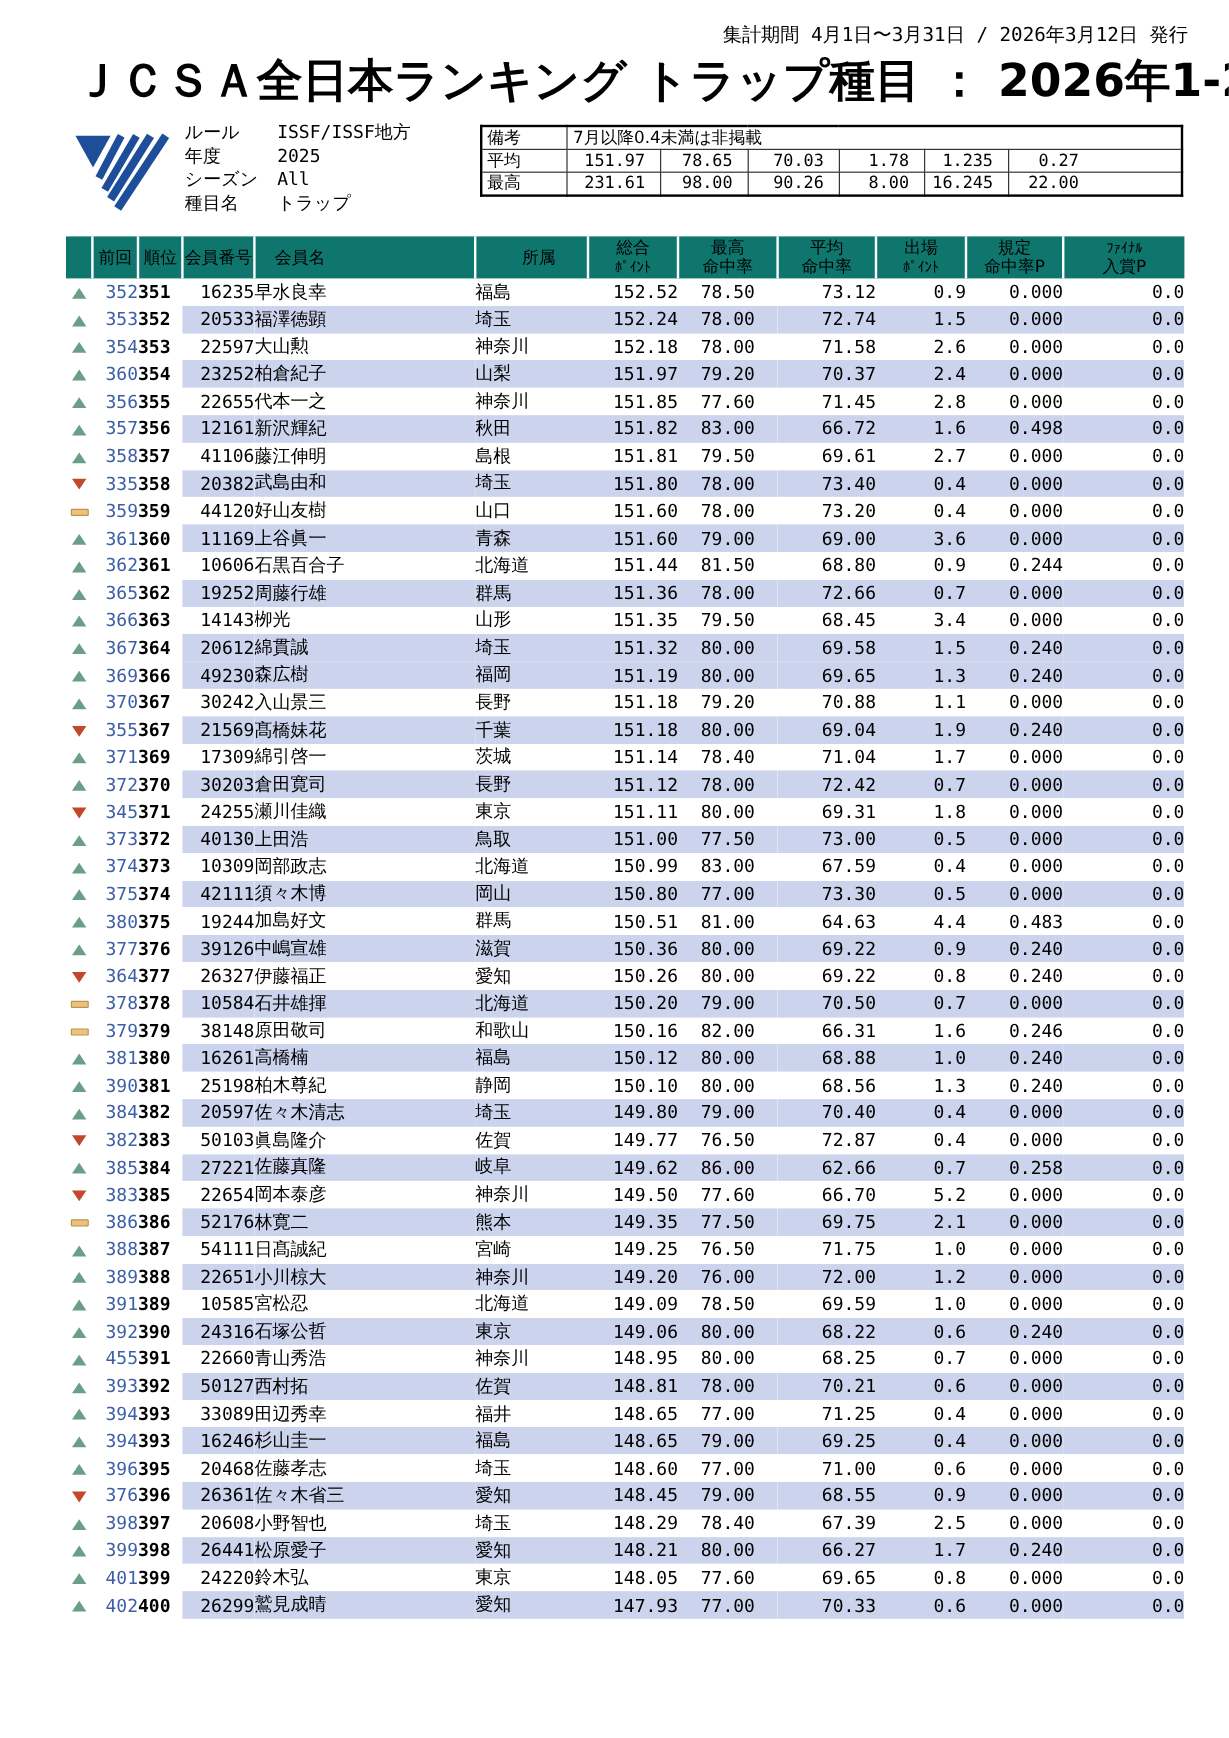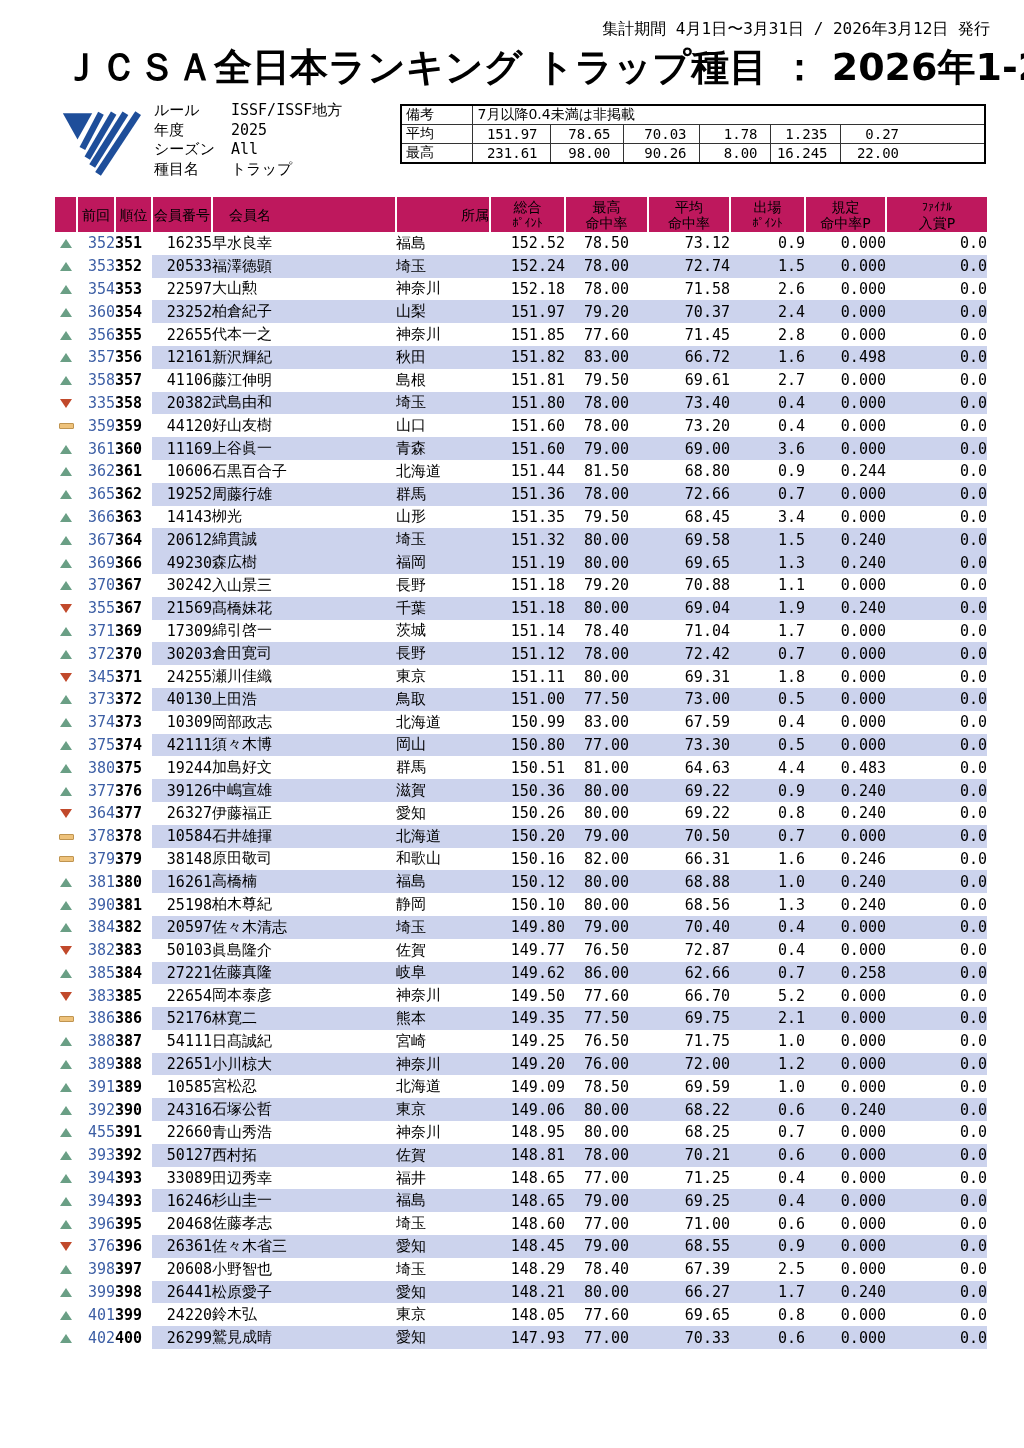--- a/index.html
+++ b/index.html
@@ -34,25 +34,25 @@
   #summary-table .lbl{padding-left:4px;}
   #summary-table .txt{padding-left:5px;}
   #summary-table .num{text-align:right;padding-right:12px;
     font-family:"DejaVu Sans Mono","DejaVu Sans",sans-serif;}
   #summary-table .num.last{padding-right:85px;}
 
   
   #rank-wrap{top:197px;left:55px;}
   table.rank{border-collapse:collapse;table-layout:fixed;width:932px;}
   table.rank thead th{
-    background:#be185d;border-left:2px solid #fff;font-weight:400;
+    background:#0f766e;border-left:2px solid #fff;font-weight:400;
     height:35px;padding:0;font-size:14px;text-align:center;vertical-align:middle;line-height:16px;}
   table.rank thead th:first-child{border-left:0;}
   table.rank thead th.hc4{text-align:left;padding-left:16px;}
-  table.rank thead th.hc5{text-align:right;padding-left:12px;margin-left:31px;}
+  table.rank thead th.hc5{text-align:center;padding-left:12px;margin-left:31px;}
   table.rank thead .hw{font-size:12px;}
   table.rank tbody td{
     height:22.8px;padding:0;font-size:15px;vertical-align:middle;white-space:nowrap;overflow:hidden;
     font-family:"DejaVu Sans Mono","DejaVu Sans",sans-serif;}
   tr.alt td:nth-child(n+4){background:#ccd3ed;}
   .c0{text-align:center;}
   .c1{text-align:right;padding-right:4px;color:#3d5fa5;}
   .c2{text-align:left;padding-left:5px;font-weight:700;}
   .c3{text-align:right;padding-right:3px;}
   .c4{text-align:left;padding-left:16px;}

